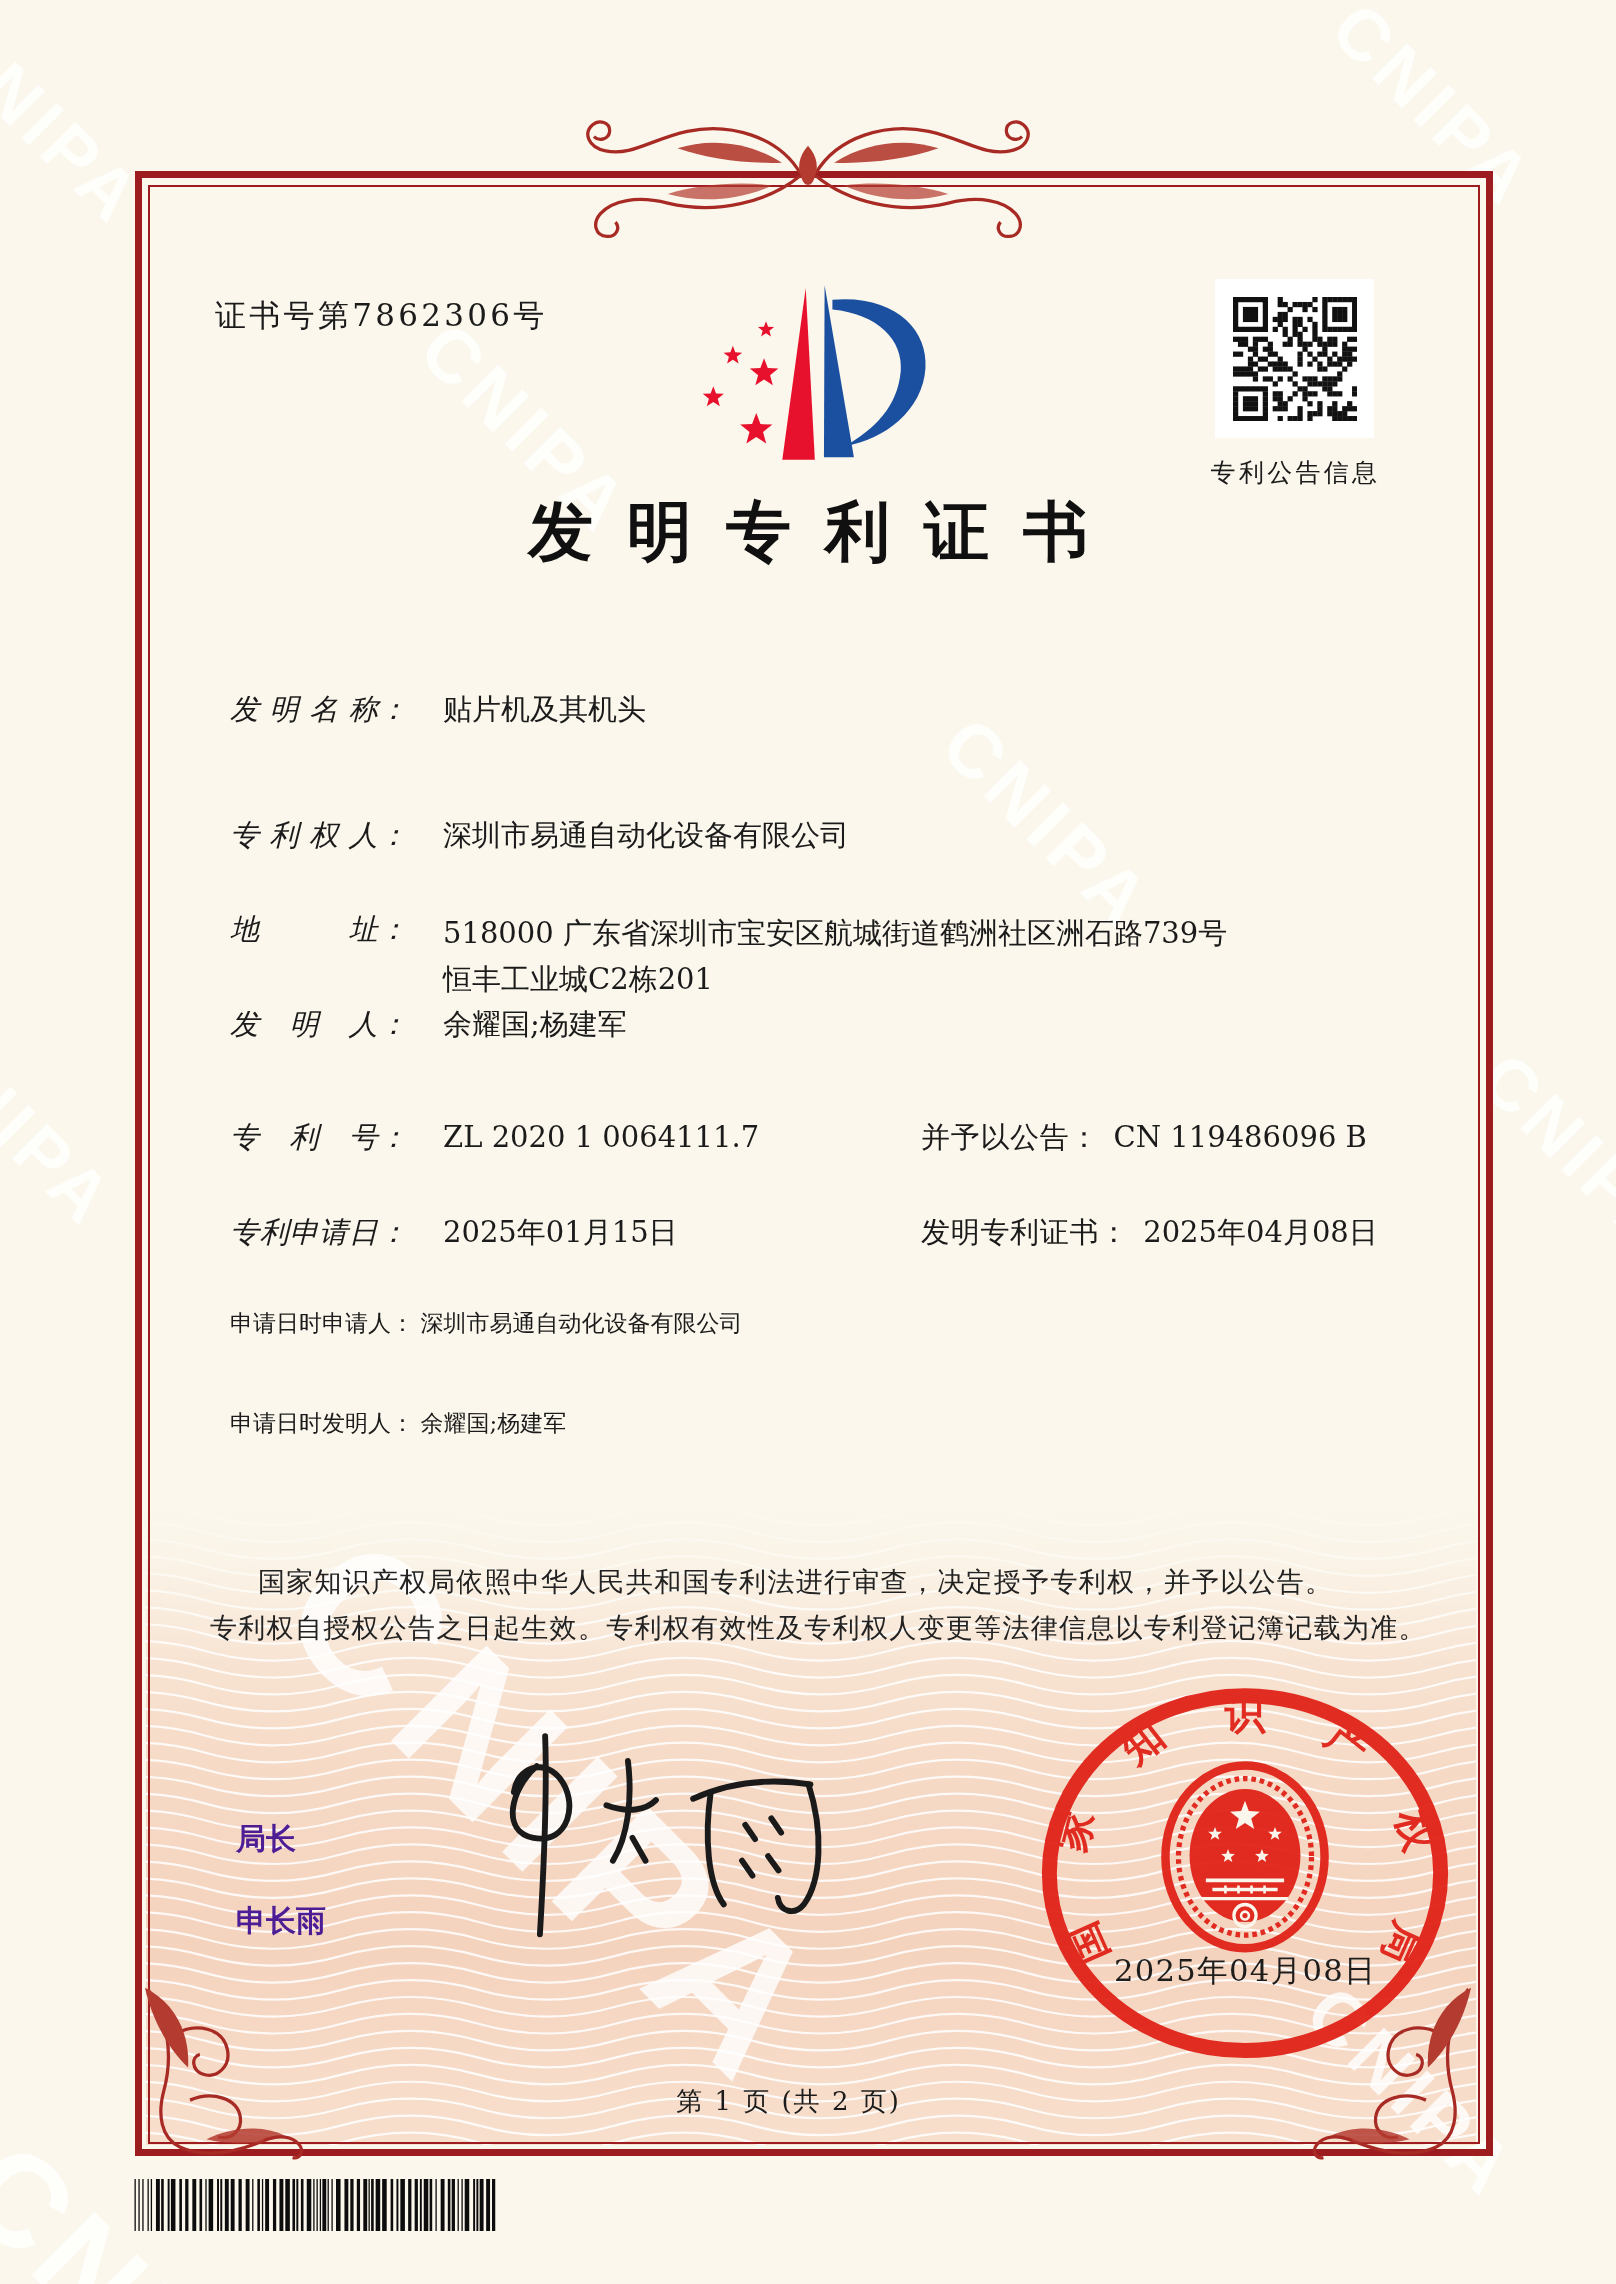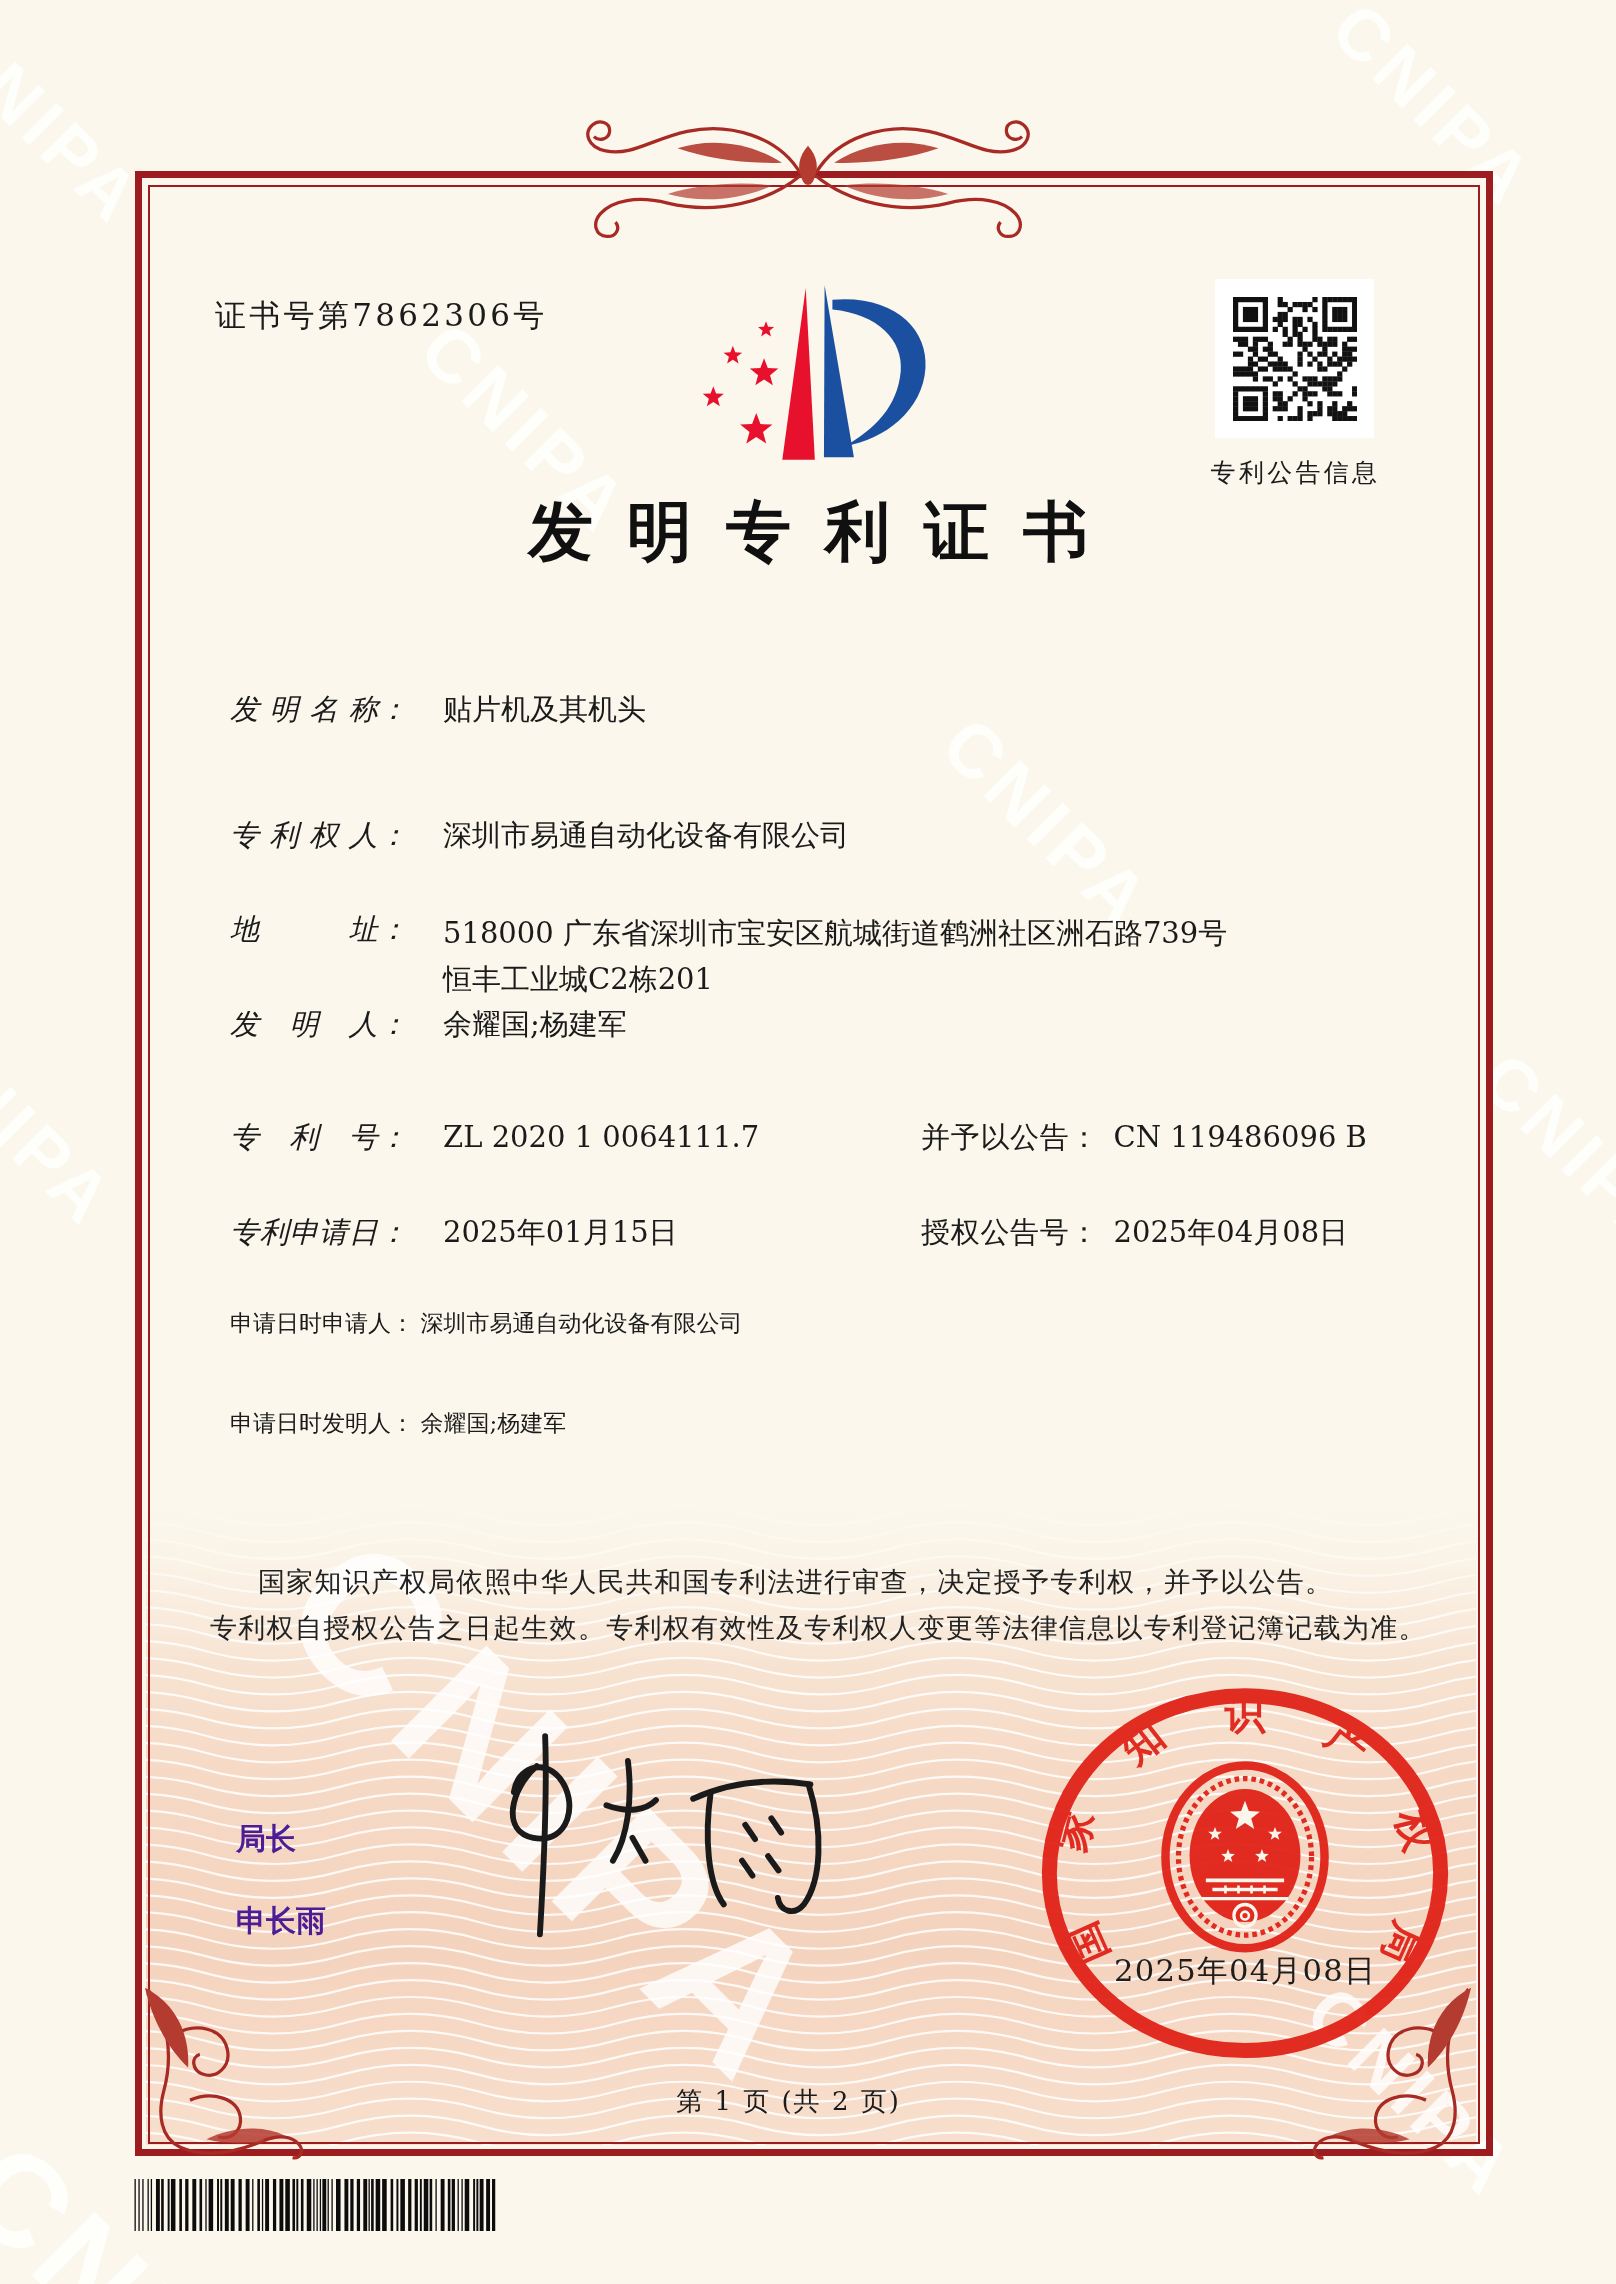--- a/index.html
+++ b/index.html
@@ -491,21 +491,21 @@
     <span class="lbl">专　利　号：</span><span>ZL 2020 1 0064111.7</span>
   </div>
   <div class="row" style="left:921px;top:1118px">
     <span class="lbl2">并予以公告：</span><span class="val2">CN 119486096 B</span>
   </div>
 
   <div class="row" style="left:230px;top:1213px">
     <span class="lbl">专利申请日：</span><span>2025年01月15日</span>
   </div>
   <div class="row" style="left:921px;top:1213px">
-    <span class="lbl2">授权公告号：</span><span class="val2">2025年04月08日</span>
+    <span class="lbl2">发明专利证书：</span><span class="val2">2025年04月08日</span>
   </div>
 
   <div class="row-wide" style="left:230px;top:1308px">
     <span>申请日时申请人：</span><span class="valw">深圳市易通自动化设备有限公司</span>
   </div>
 
   <div class="row-wide" style="left:230px;top:1408px">
     <span>申请日时发明人：</span><span class="valw">余耀国;杨建军</span>
   </div>
 

